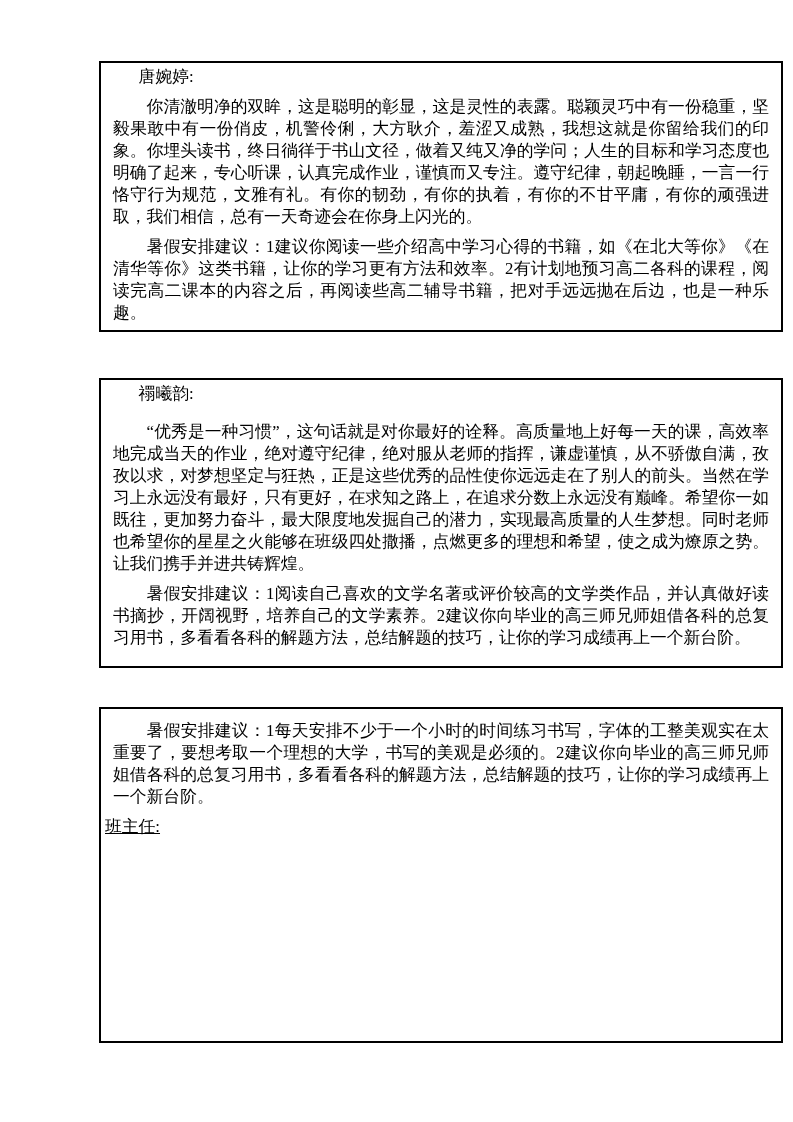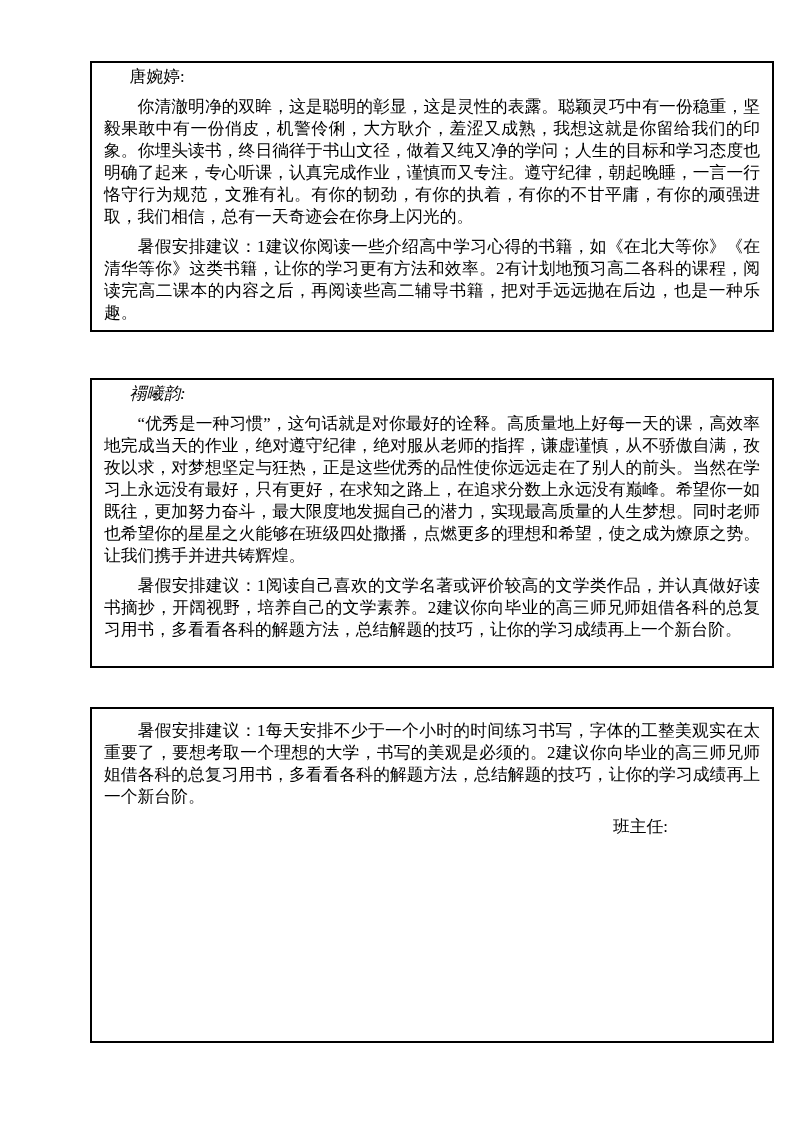--- a/index.html
+++ b/index.html
@@ -14,49 +14,50 @@
     font-family: "Liberation Serif", "DejaVu Serif", serif;
     color: #000000;
   }
   .page {
     position: absolute;
     inset: 0;
     background: #ffffff;
   }
   .comment-box {
     position: absolute;
-    left: 90px;
+    left: 99px;
     width: 684px;
     box-sizing: border-box;
     border: 2px solid #000000;
     padding: 3px 4px;
     font-size: 16.8px;
     line-height: 22px;
     text-align: justify;
     overflow: hidden;
     background: #ffffff;
   }
   .box-1 { top: 61px;  height: 271px; }
   .box-2 { top: 378px; height: 290px; }
   .box-3 { top: 707px; height: 336px; }
 
   .student-name {
     text-indent: 2em;
     margin: 0;
   }
-  .box-2 .student-name { margin-bottom: 8px; font-style: italic; }
+  .box-2 .student-name { margin-bottom: 16px; }
 
   .para {
     text-indent: 2em;
     margin: 8px;
   }
   .signature {
-    text-align: right;
+    text-align: left;
     padding-right: 100px;
     margin: 22px 0 0 0;
+    text-decoration: underline;
   }
   .box-3 .signature { margin-top: 4px; }
 </style>
 </head>
 <body>
 
 <div class="page">
 
   <div class="comment-box box-1">
     <p class="student-name">唐婉婷:</p>

